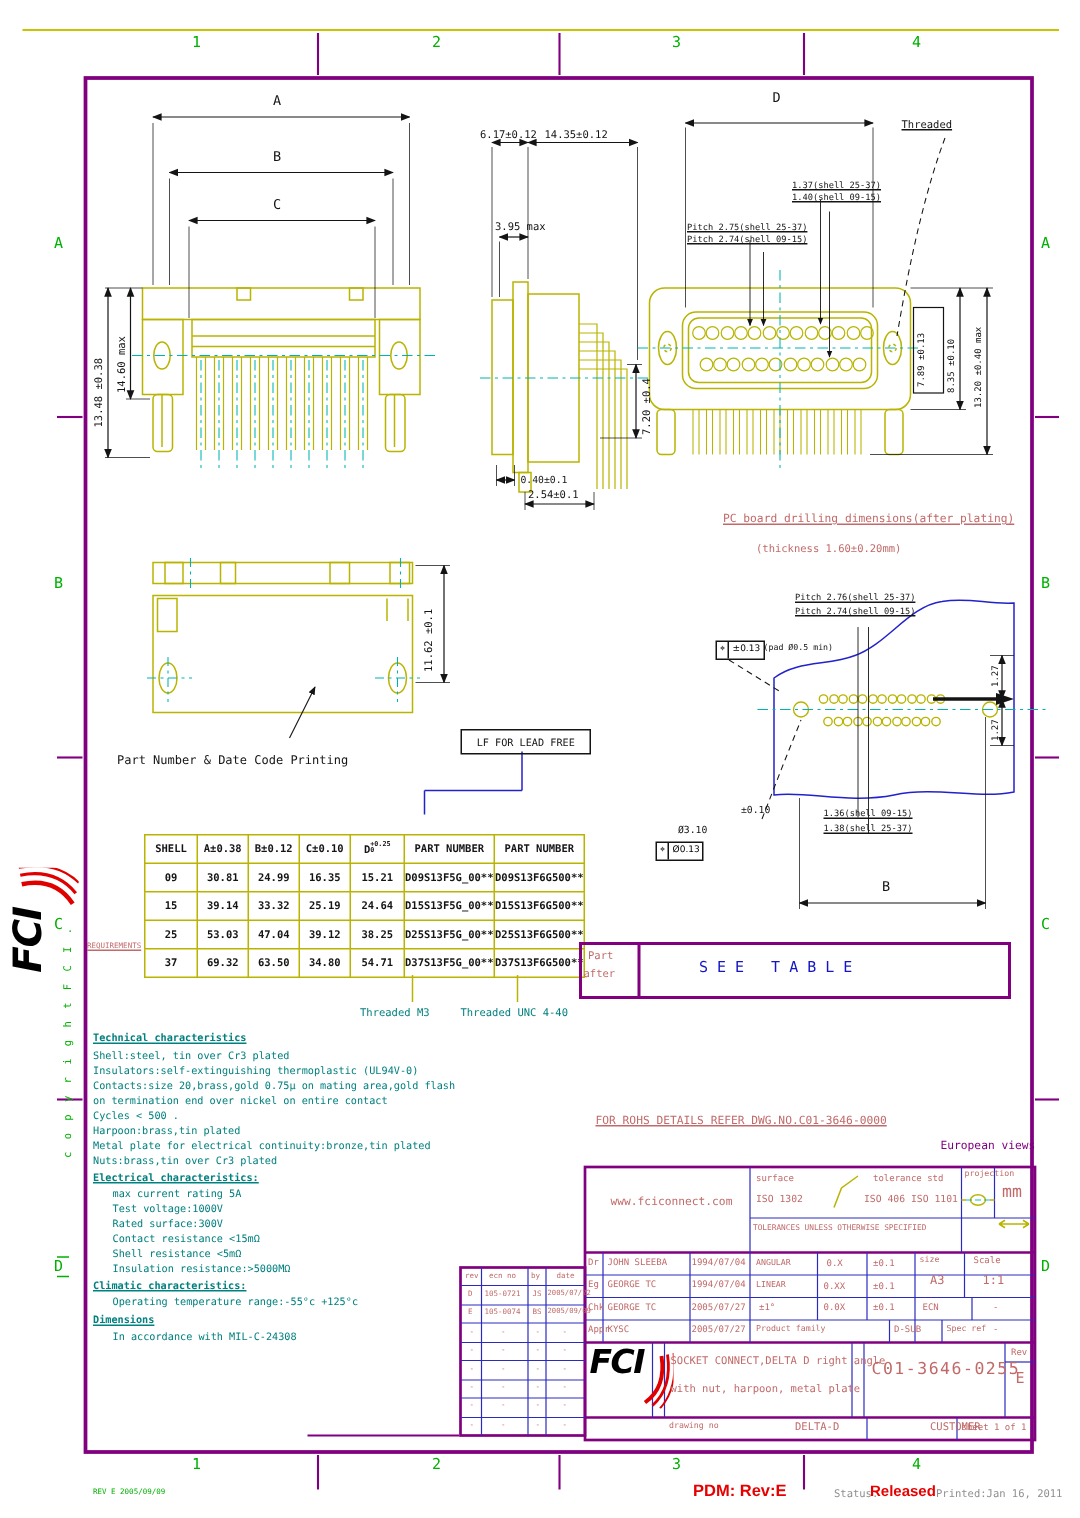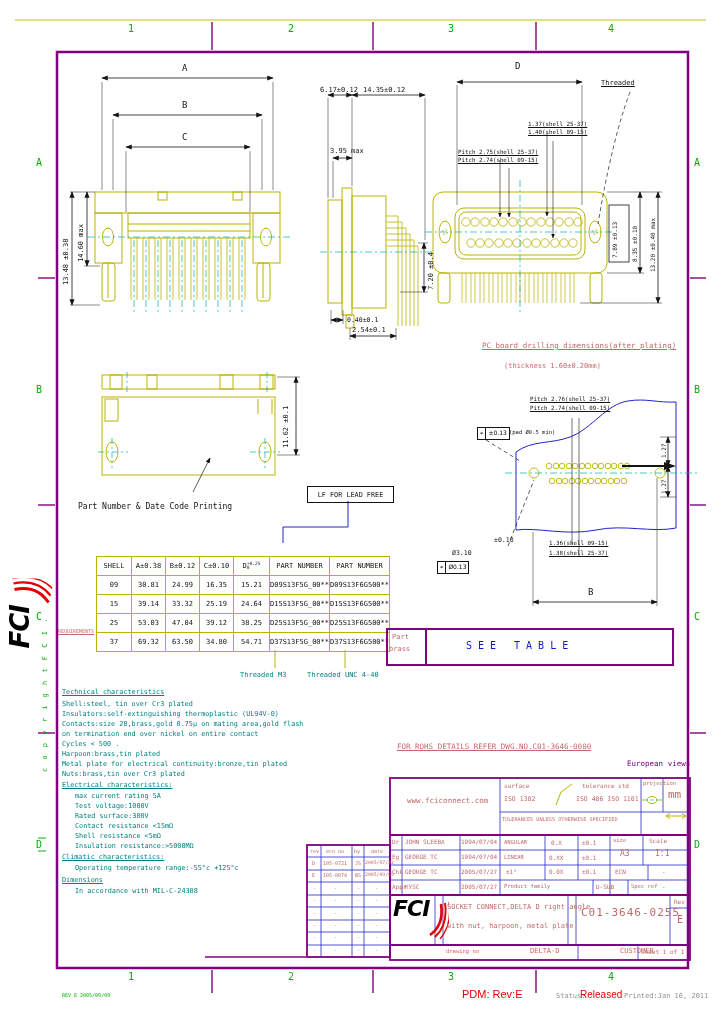--- a/index.html
+++ b/index.html
@@ -4,27 +4,27 @@
 <style>
   html,body{margin:0;padding:0;background:#fff}
   #page{position:relative;width:720px;height:1012px;background:#fff;overflow:hidden;
         font-family:"DejaVu Sans Mono",monospace;}
   svg.art{position:absolute;left:0;top:0}
   .lbl{position:absolute;line-height:1;white-space:nowrap;color:#141414;font-size:8px;
        font-family:"DejaVu Sans Mono",monospace;}
   .rot{transform:rotate(-90deg);transform-origin:0 0}
   .grn{color:#00b100}.sal{color:#c26a6a}.red{color:#e80000}.teal{color:#00807f}
   .blue{color:#1414c8}.pur{color:#800080}.gray{color:#8f8f8f}
-  .u{text-decoration:underline}.b{font-weight:normal}
+  .u{text-decoration:underline}.b{font-weight:bold}
   .f5{font-size:5px}.f55{font-size:5.5px}.f58{font-size:5.8px}.f6{font-size:6px}
   .f63{font-size:6.3px}.f65{font-size:6.5px}.f68{font-size:6.8px}.f7{font-size:7px}
   .f75{font-size:7.5px}.f8{font-size:8px}.f9{font-size:9px}.f10{font-size:10px}.f11{font-size:11px}
   table.dim{position:absolute;left:96px;top:556px;border-collapse:collapse;table-layout:fixed}
   table.dim th,table.dim td{border:1px solid #b9b400;text-align:center;padding:0;
-      font-weight:normal;font-size:7px;color:#141414;height:18px;overflow:hidden}
+      font-weight:bold;font-size:7px;color:#141414;height:18px;overflow:hidden}
   .stk{display:inline-block;vertical-align:middle;font-size:4.5px;line-height:1;text-align:left}
   .stk i{display:block;font-style:normal}
   .fcf{position:absolute;display:flex;border:1px solid #141414;background:#fff;height:11px}
   .fcf span{padding:0 2px;font-size:6px;line-height:10px;border-left:1px solid #141414;
       font-family:"DejaVu Sans",sans-serif}
   .fcf span:first-child{border-left:none}
   .lfbox{position:absolute;left:307px;top:486px;width:85px;height:15px;border:1px solid #141414;
       display:flex;align-items:center;justify-content:center;font-size:6.8px;color:#141414}
   .pnbox{position:absolute;left:386px;top:628px;width:284px;height:34px;border:2px solid #800080}
   .pnbox .div{position:absolute;left:37px;top:0;bottom:0;border-left:2px solid #800080}
@@ -480,21 +480,21 @@
 </tbody>
     </table>
 <div class="lbl sal f5 u" style="left:58px;top:629px">REQUIREMENTS</div>
 <div class="lbl teal f7" style="left:240px;top:672px">Threaded M3</div>
 <div class="lbl teal f7" style="left:307px;top:672px">Threaded UNC 4-40</div>
 
 <div class="pnbox">
       <div class="div"></div>
     </div>
 <div class="lbl sal f7" style="left:392px;top:634px">Part</div>
-<div class="lbl sal f7" style="left:389px;top:646px">brass</div>
+<div class="lbl sal f7" style="left:389px;top:646px">after</div>
 <div class="lbl blue f10" style="left:466px;top:641px;letter-spacing:6px">SEE TABLE</div>
 
 <div class="lbl teal f68 u b" style="left:62px;top:689px">Technical characteristics</div>
 <div class="lbl teal f68" style="left:62px;top:701px">Shell:steel, tin over Cr3 plated</div>
 <div class="lbl teal f68" style="left:62px;top:711px">Insulators:self-extinguishing thermoplastic (UL94V-0)</div>
 <div class="lbl teal f68" style="left:62px;top:721px">Contacts:size 20,brass,gold 0.75μ on mating area,gold flash</div>
 <div class="lbl teal f68" style="left:62px;top:731px">on termination end over nickel on entire contact</div>
 <div class="lbl teal f68" style="left:62px;top:741px">Cycles &lt; 500 .</div>
 <div class="lbl teal f68" style="left:62px;top:751px">Harpoon:brass,tin plated</div>
 <div class="lbl teal f68" style="left:62px;top:761px">Metal plate for electrical continuity:bronze,tin plated</div>

